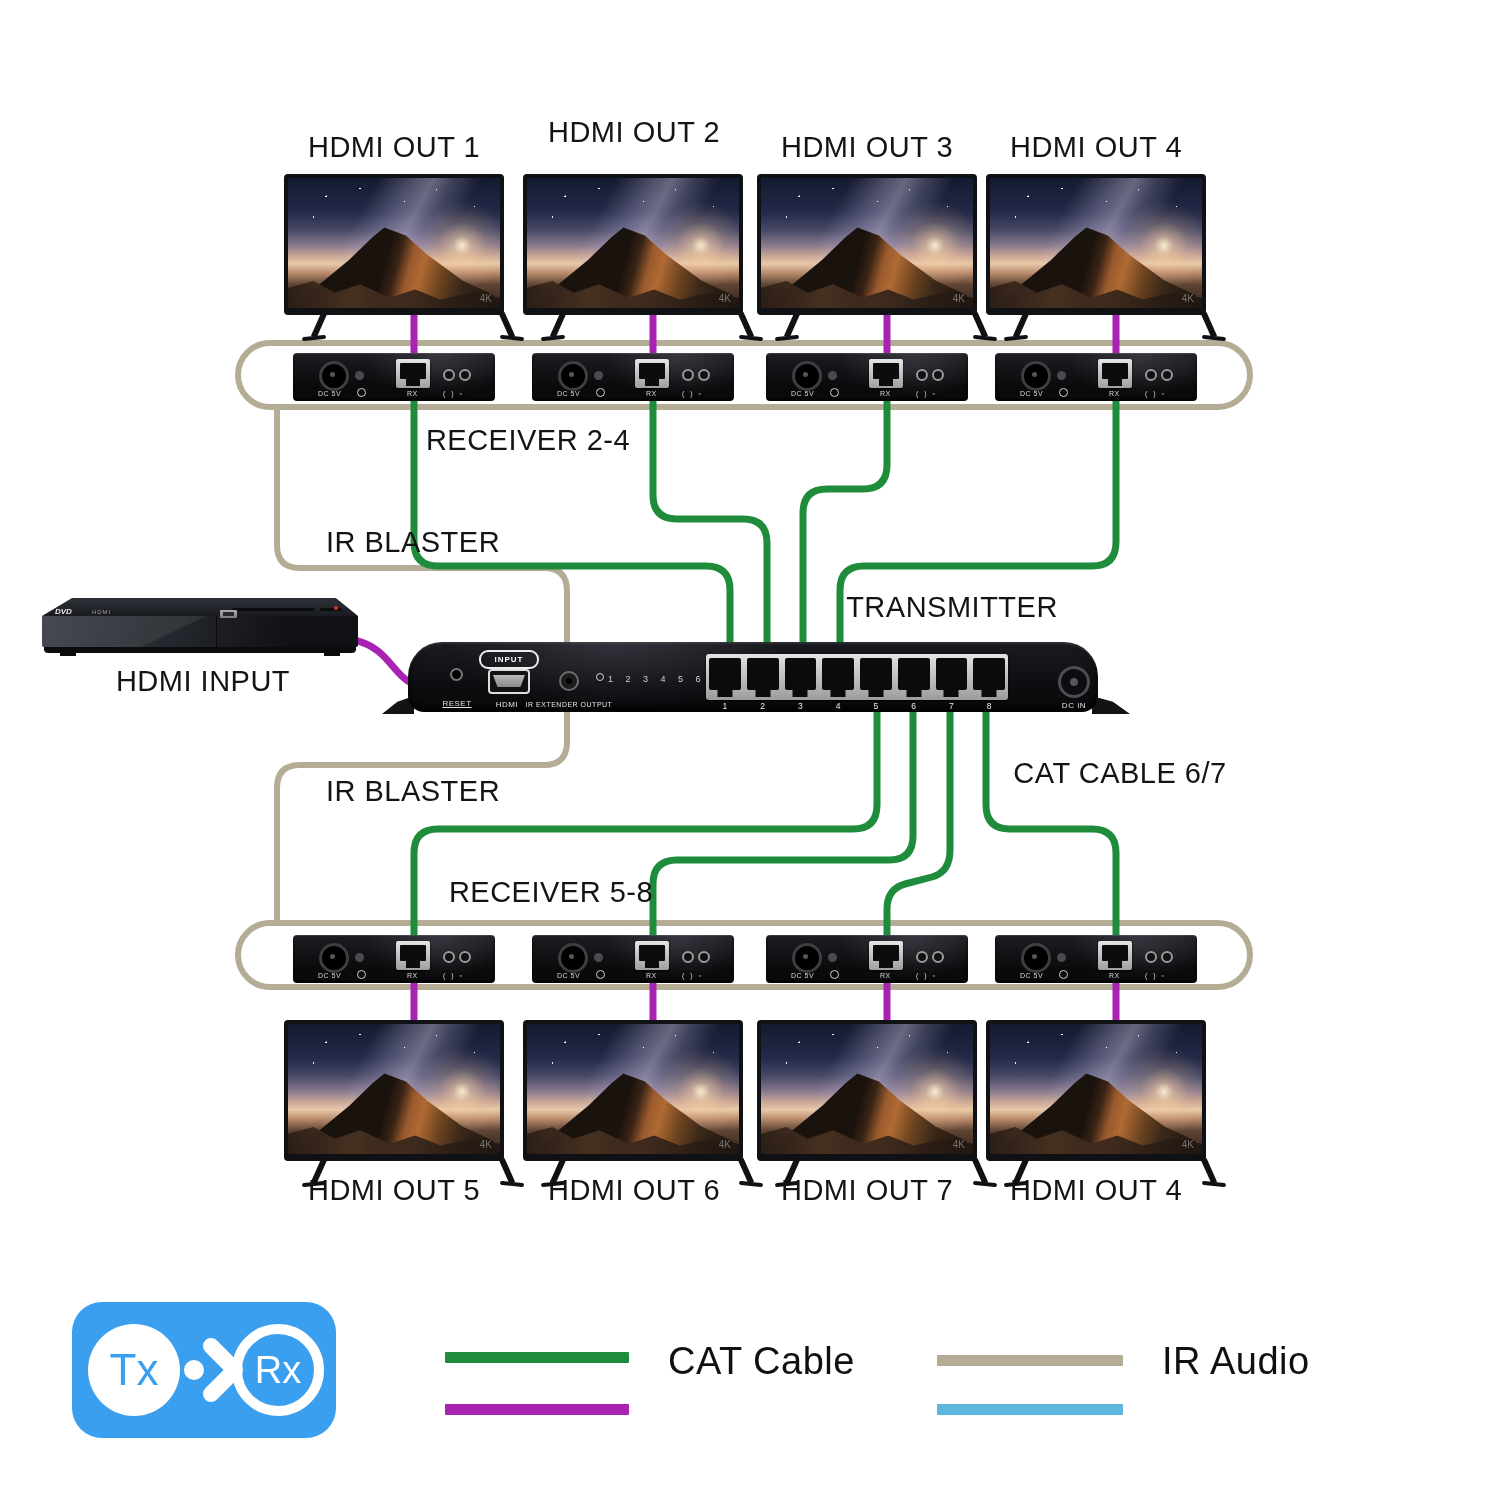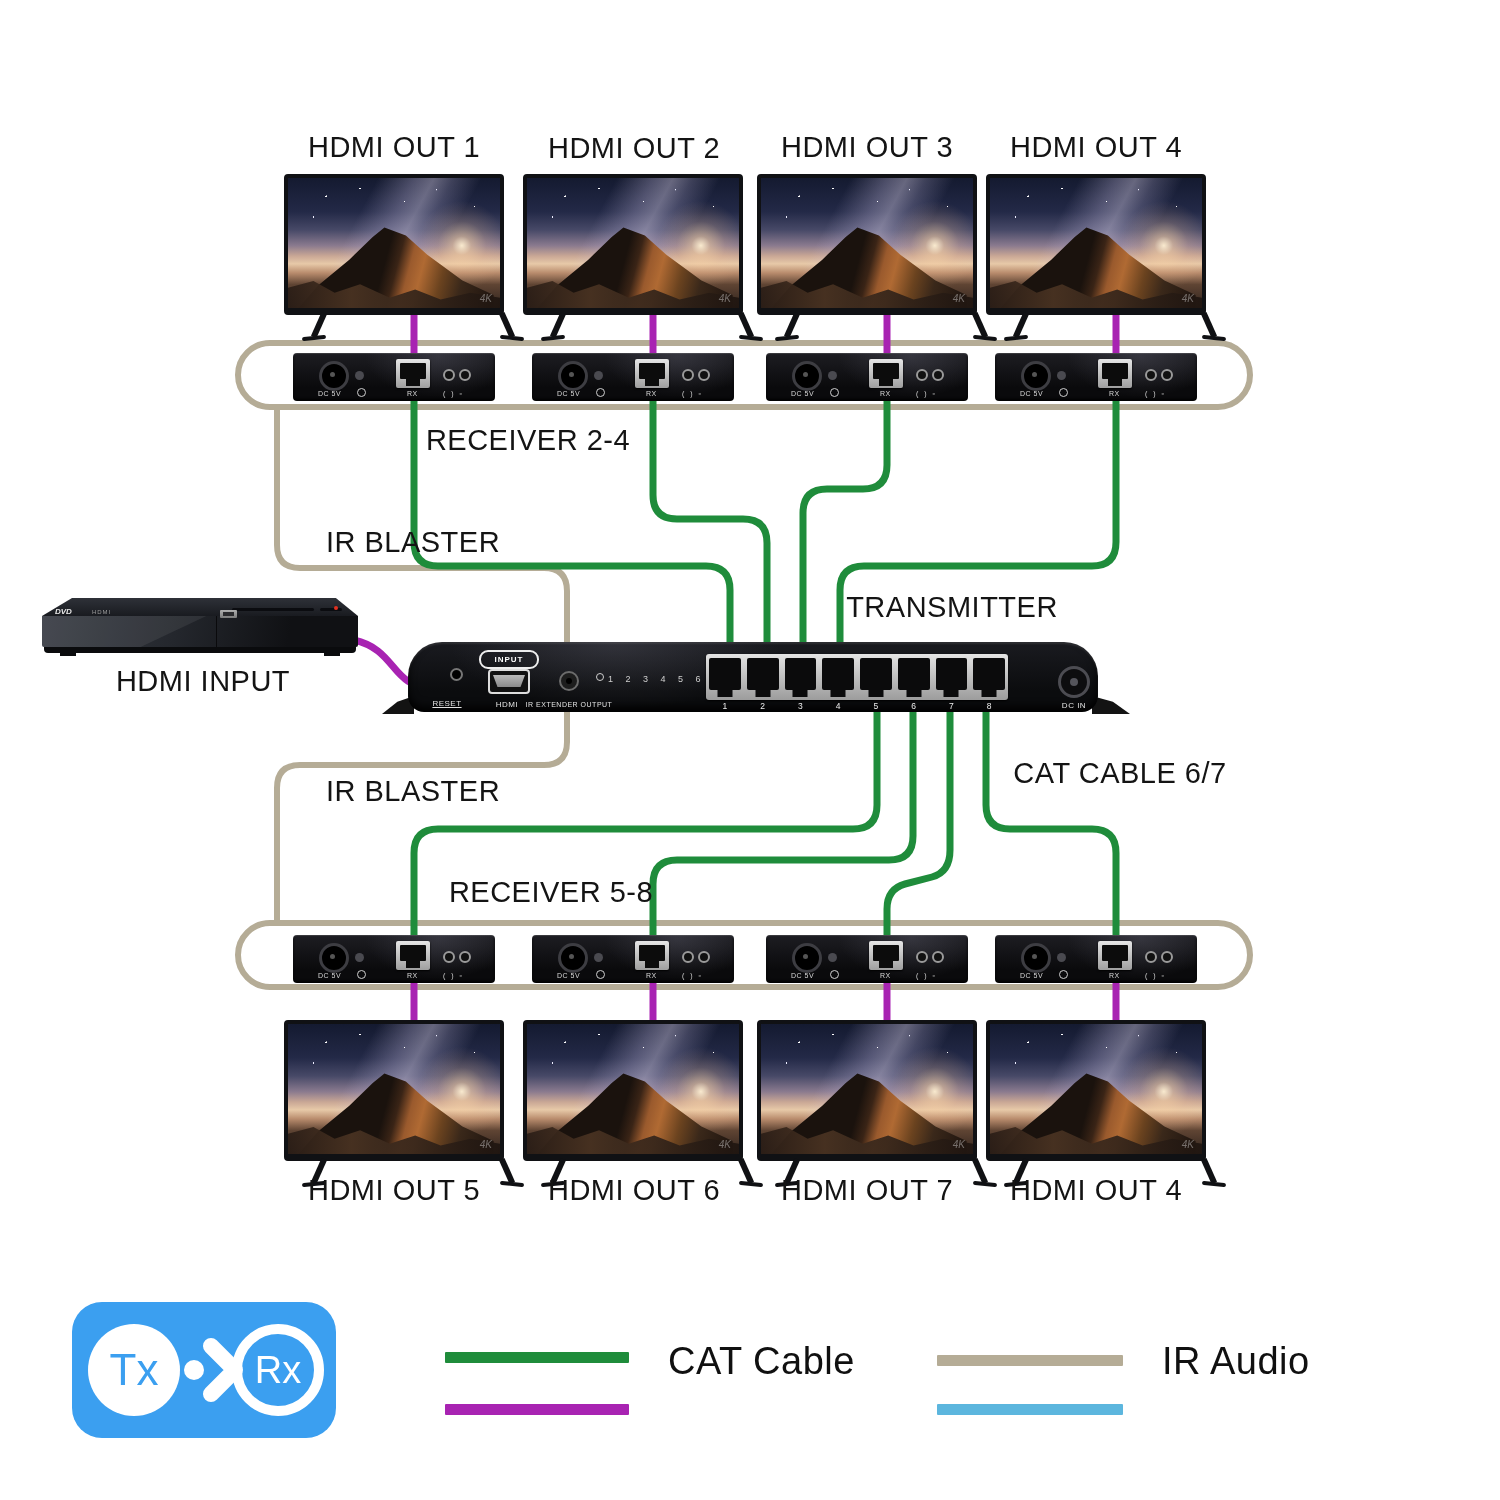--- a/index.html
+++ b/index.html
@@ -9,21 +9,21 @@
   #cable-layer{position:absolute;left:0;top:0;z-index:1;}
   .device{position:absolute;z-index:2;}
   .dlabel{position:absolute;z-index:3;transform:translateX(-50%);white-space:nowrap;
           font-size:29px;letter-spacing:.5px;color:#141414;}
   
   .cable{fill:none;}
   .cable-ir{stroke:var(--ir-cable);stroke-width:6px;}
   .cable-cat{stroke:var(--cat-cable);stroke-width:7px;}
   .cable-hdmi{stroke:var(--hdmi-cable);stroke-width:7px;}
   
-  .tv{width:258px;height:176px;font-style:italic;}
+  .tv{width:258px;height:176px;}
   .tv-frame{position:absolute;left:0;top:0;width:212px;height:130px;background:#0d0e11;
             border:4px solid #101114;border-bottom-width:7px;border-radius:4px;}
   .tv-screen{position:relative;width:212px;height:130px;overflow:hidden;background:
      radial-gradient(circle at 82% 52%, rgba(255,240,210,.95) 0%, rgba(255,215,165,.5) 5%, rgba(255,200,150,.18) 13%, rgba(255,200,150,0) 24%),
      radial-gradient(1.5px 1.5px at 18% 14%, #fff 50%, transparent 55%),
      radial-gradient(1.5px 1.5px at 34% 8%, #fff 50%, transparent 55%),
      radial-gradient(1.5px 1.5px at 55% 18%, #fff 50%, transparent 55%),
      radial-gradient(1.5px 1.5px at 70% 9%, #eef 50%, transparent 55%),
      radial-gradient(1.5px 1.5px at 12% 30%, #eef 50%, transparent 55%),
      radial-gradient(1.5px 1.5px at 88% 22%, #fff 50%, transparent 55%),
@@ -65,21 +65,21 @@
   
   #tx-body{left:408px;top:642px;width:690px;height:70px;border-radius:34px 34px 16px 16px;
      background:radial-gradient(40% 160% at 30% 0%, rgba(110,110,125,.30), rgba(110,110,125,0) 60%),
                 linear-gradient(180deg,#1a1b20,#0b0c0e 70%);
      box-shadow:inset 0 2px 2px rgba(255,255,255,.10), inset 0 -5px 8px #000;}
   .tx-ear{position:absolute;z-index:2;background:#131313;}
   #tx-ear-l{left:382px;top:696px;width:32px;height:18px;clip-path:polygon(100% 0,100% 100%,0 100%,48% 32%);}
   #tx-ear-r{left:1092px;top:696px;width:38px;height:18px;clip-path:polygon(0 0,55% 32%,100% 100%,0 100%);}
   .tx-lbl{position:absolute;font-size:8px;color:#e2e2e2;letter-spacing:.5px;text-align:center;}
   #tx-reset-hole{position:absolute;left:42px;top:26px;width:9px;height:9px;border-radius:50%;border:2px solid #777;background:#000;}
-  #tx-reset-lbl{left:16px;top:57px;width:46px;text-decoration:underline;}
+  #tx-reset-lbl{left:26px;top:57px;width:46px;text-decoration:underline;}
   #tx-input-pill{position:absolute;left:71px;top:8px;width:56px;height:15px;border:2px solid #eee;border-radius:9px;
                  font-size:8px;font-weight:bold;color:#fff;text-align:center;line-height:15px;letter-spacing:1px;}
   #tx-hdmi-port{position:absolute;left:80px;top:27px;width:38px;height:21px;border:2px solid #ddd;border-radius:4px;background:#111;}
   #tx-hdmi-port::after{content:"";position:absolute;left:3px;top:4px;width:32px;height:12px;
      background:linear-gradient(180deg,#b9b9b9,#8a8a8a);clip-path:polygon(0 0,100% 0,86% 100%,14% 100%);}
   #tx-hdmi-lbl{left:78px;top:58px;width:42px;}
   #tx-ir-jack{position:absolute;left:151px;top:29px;width:16px;height:16px;border-radius:50%;border:2px solid #6c6c6c;background:#1d1d1d;}
   #tx-ir-jack::after{content:"";position:absolute;left:5px;top:5px;width:6px;height:6px;border-radius:50%;background:#000;}
   #tx-ir-lbl{left:106px;top:59px;width:110px;font-size:7px;}
   #tx-led-row{position:absolute;left:188px;top:31px;width:110px;font-size:9px;color:#cfcfcf;letter-spacing:5px;white-space:nowrap;}
@@ -148,21 +148,21 @@
     <path class="cable cable-hdmi" d="M 887 302 V 360"></path>
     <path class="cable cable-hdmi" d="M 1116 302 V 360"></path>
     <path class="cable cable-hdmi" d="M 414 975 V 1028"></path>
     <path class="cable cable-hdmi" d="M 653 975 V 1028"></path>
     <path class="cable cable-hdmi" d="M 887 975 V 1028"></path>
     <path class="cable cable-hdmi" d="M 1116 975 V 1028"></path>
     <path class="cable cable-hdmi" d="M 354 640 C 398 650 390 688 434 688 H 508"></path>
   </svg>
 
   <span class="dlabel" style="left:394px;top:131px">HDMI OUT 1</span>
-  <span class="dlabel" style="left:634px;top:132px">HDMI OUT 2</span>
+  <span class="dlabel" style="left:634px;top:116px">HDMI OUT 2</span>
   <span class="dlabel" style="left:867px;top:131px">HDMI OUT 3</span>
   <span class="dlabel" style="left:1096px;top:131px">HDMI OUT 4</span>
 
   <div class="device tv" style="left:284px;top:174px">
     <div class="tv-frame">
         <div class="tv-screen">
           <span class="tv-4k">4K</span>
         </div>
       </div>
     <div class="tv-leg leg-l"></div>

